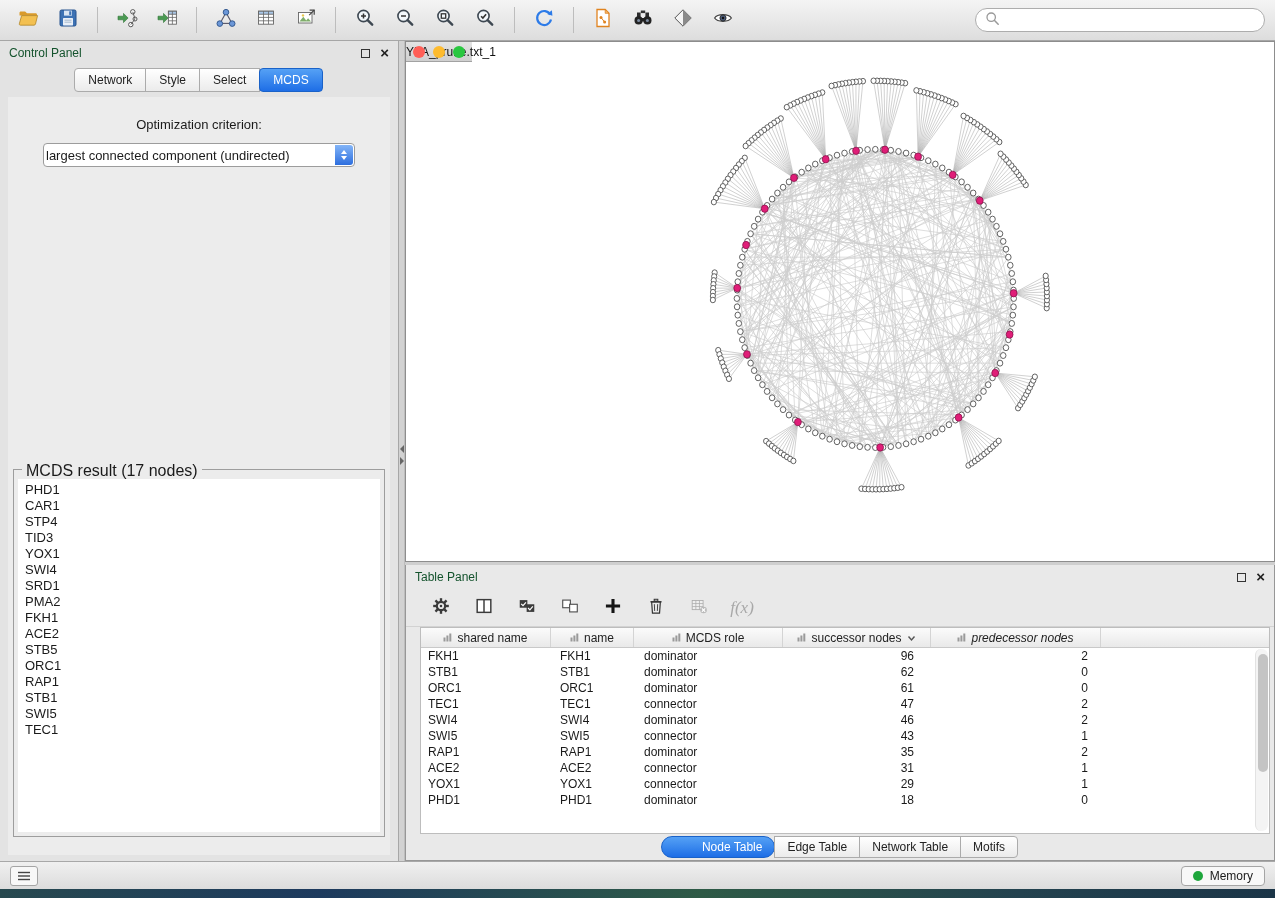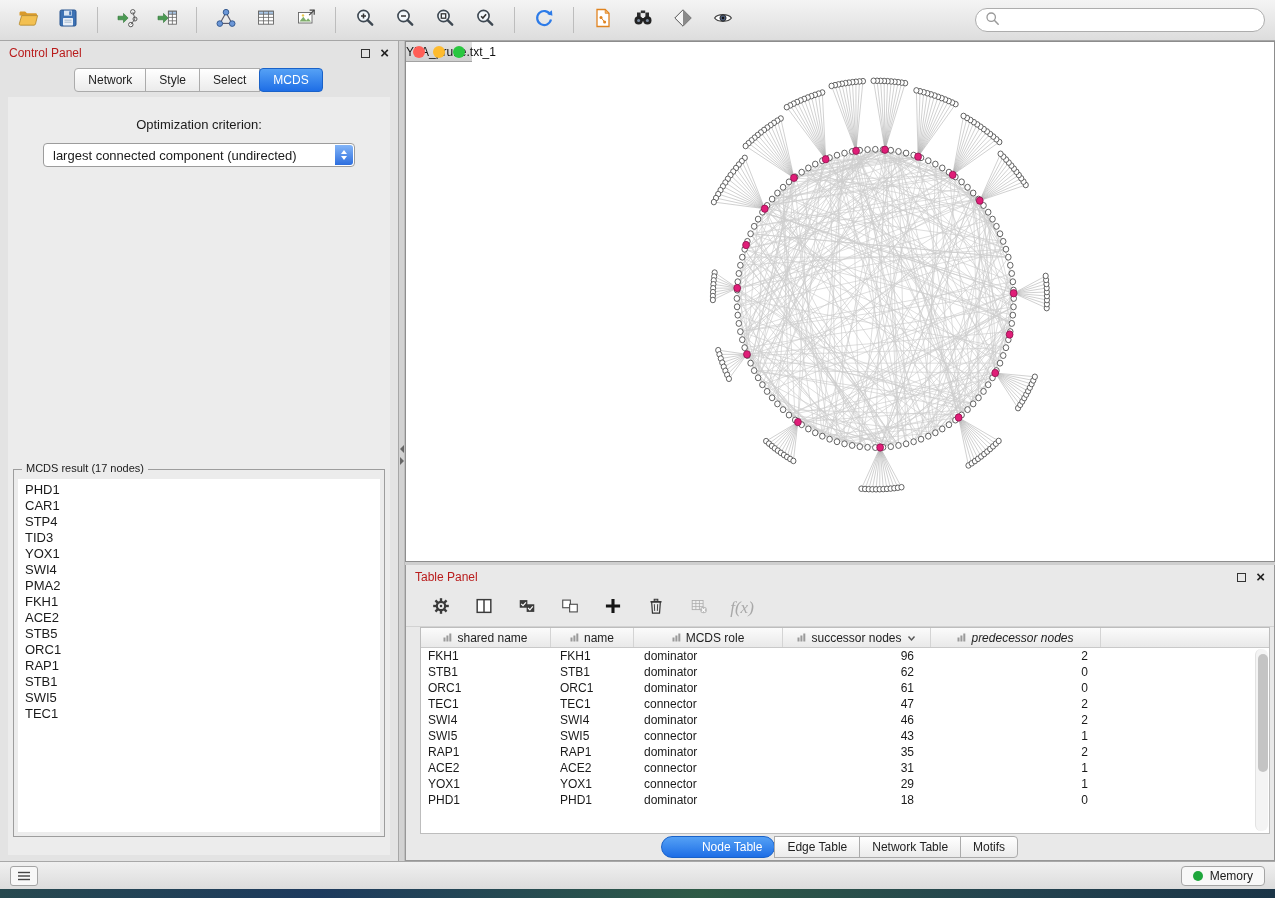--- a/index.html
+++ b/index.html
@@ -18,50 +18,50 @@
   .search-input { border:none; outline:none; flex:1; font-size:12px; background:transparent;
                   font-family:"Liberation Sans",sans-serif; }
 
   
   .main { flex:1; display:flex; min-height:0; }
 
   
   .control-panel { width:399px; flex:0 0 399px; background:#e3e3e3; border-right:1px solid #a6a6a6;
                    display:flex; flex-direction:column; }
   .panel-header { height:24px; flex:0 0 24px; display:flex; align-items:center; padding:0 9px; font-size:12px; }
-  .panel-title { color:#b91c1c; }
+  .panel-title { color:#14532d; }
   .win-controls { margin-left:auto; display:flex; gap:10px; align-items:center; }
   .win-float { width:9px; height:9px; border:1.5px solid #333; display:inline-block; }
   .win-close { font-size:15px; font-weight:bold; color:#222; line-height:10px; }
   .cp-tabbar { height:30px; flex:0 0 30px; display:flex; justify-content:center; align-items:center; }
   .cp-tab { font-size:12px; padding:4px 13px; background:linear-gradient(#ffffff,#ebebeb);
             border:1px solid #ababab; margin-left:-1px; color:#222; cursor:default; }
   .cp-tab:first-child { border-radius:4px 0 0 4px; }
   .cp-tab:last-child  { border-radius:0 4px 4px 0; }
   .cp-tab.active { background:linear-gradient(#55a1f5,#1e6ee6); color:#fff; border-color:#1a62c8; border-radius:4px; }
   .cp-content { flex:1; background:#ececec; margin:2px 8px 6px 8px; display:flex; flex-direction:column;
                 align-items:center; min-height:0; }
   .opt-label { margin-top:20px; font-size:13px; }
   .dropdown { margin-top:11px; width:312px; height:24px; background:#fff; border:1px solid #9c9c9c;
-              border-radius:4px; position:relative; display:flex; align-items:center; padding-left:9px; }
+              border-radius:4px; position:relative; display:flex; align-items:center; padding-left:2px; }
   .dd-value { font-size:13px; }
   .stepper { position:absolute; right:1px; top:1px; bottom:1px; width:18px;
              background:linear-gradient(#83b5f8,#2d6ede); border-radius:0 3px 3px 0;
              display:flex; flex-direction:column; align-items:center; justify-content:center; }
   .stepper .up   { width:0; height:0; border-left:3.5px solid transparent; border-right:3.5px solid transparent;
                    border-bottom:4.5px solid #fff; margin-bottom:2.5px; }
   .stepper .down { width:0; height:0; border-left:3.5px solid transparent; border-right:3.5px solid transparent;
                    border-top:4.5px solid #fff; }
   .btn-row { margin-top:15px; display:flex; gap:15px; }
   .mac-btn { font-size:13px; font-family:"Liberation Sans",sans-serif; padding:3px 15px;
              background:linear-gradient(#ffffff,#ececec); border:1px solid #a3a3a3; border-radius:5px; }
   .mac-btn.focused { box-shadow:0 0 0 3px rgba(98,157,244,.65); border-color:#5a93e8; }
   .groupbox { position:relative; width:372px; height:368px; border:1px solid #9d9d9d;
               margin-top:auto; margin-bottom:18px; background:#ececec; }
-  .groupbox-title { position:absolute; top:-8px; left:8px; background:#ececec; padding:0 4px; font-size:11px; }
+  .groupbox-title { position:absolute; top:-8px; left:8px; background:#ececec; padding:0 4px; font-size:16px; }
   .result-list { position:absolute; left:4px; right:4px; top:9px; bottom:4px; background:#fff; overflow:hidden;
                  padding:3px 0 0 7px; }
   .result-item { font-size:13px; line-height:16px; }
 
   
   .splitter { width:6px; flex:0 0 6px; background:#d2d2d2; position:relative; border-right:1px solid #bdbdbd; }
   .split-arrow { position:absolute; left:0.5px; width:0; height:0; }
   .split-arrow.left  { top:404px; border-top:4px solid transparent; border-bottom:4px solid transparent; border-right:4.5px solid #666; }
   .split-arrow.right { top:416px; border-top:4px solid transparent; border-bottom:4px solid transparent; border-left:4.5px solid #666; }
 
@@ -307,20 +307,21 @@
         </div>
         <div class="groupbox">
           <span class="groupbox-title">MCDS result (17 nodes)</span>
           <div class="result-list" id="result-list">
               <div class="result-item">PHD1</div>
               <div class="result-item">CAR1</div>
               <div class="result-item">STP4</div>
               <div class="result-item">TID3</div>
               <div class="result-item">YOX1</div>
               <div class="result-item">SWI4</div>
+              <div class="result-item">SRD1</div>
               <div class="result-item">PMA2</div>
               <div class="result-item">FKH1</div>
               <div class="result-item">ACE2</div>
               <div class="result-item">STB5</div>
               <div class="result-item">ORC1</div>
               <div class="result-item">RAP1</div>
               <div class="result-item">STB1</div>
               <div class="result-item">SWI5</div>
               <div class="result-item">TEC1</div>
             </div>

